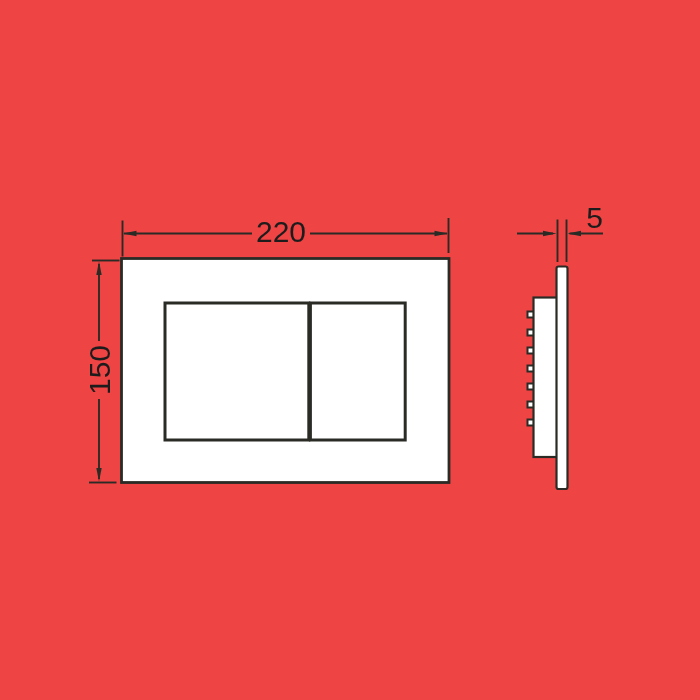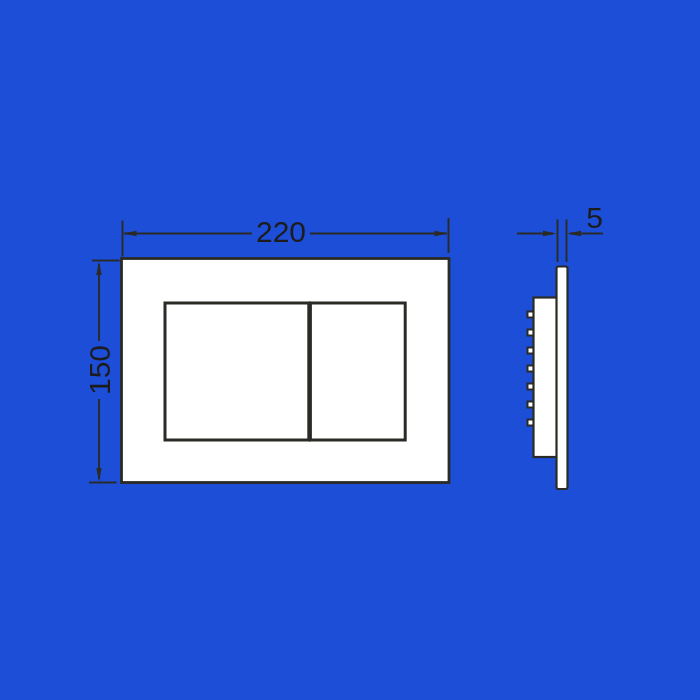--- a/index.html
+++ b/index.html
@@ -5,21 +5,21 @@
   html, body {
     margin: 0;
     padding: 0;
     background: #ffffff;
     font-family: "Liberation Sans", sans-serif;
   }
   .canvas {
     position: relative;
     width: 700px;
     height: 700px;
-    background: #1d4ed8;
+    background: #ef4444;
     overflow: hidden;
   }
   svg {
     display: block;
   }
   .dim-label {
     font-family: "Liberation Sans", sans-serif;
     font-size: 30px;
     fill: #1c1c1c;
   }

